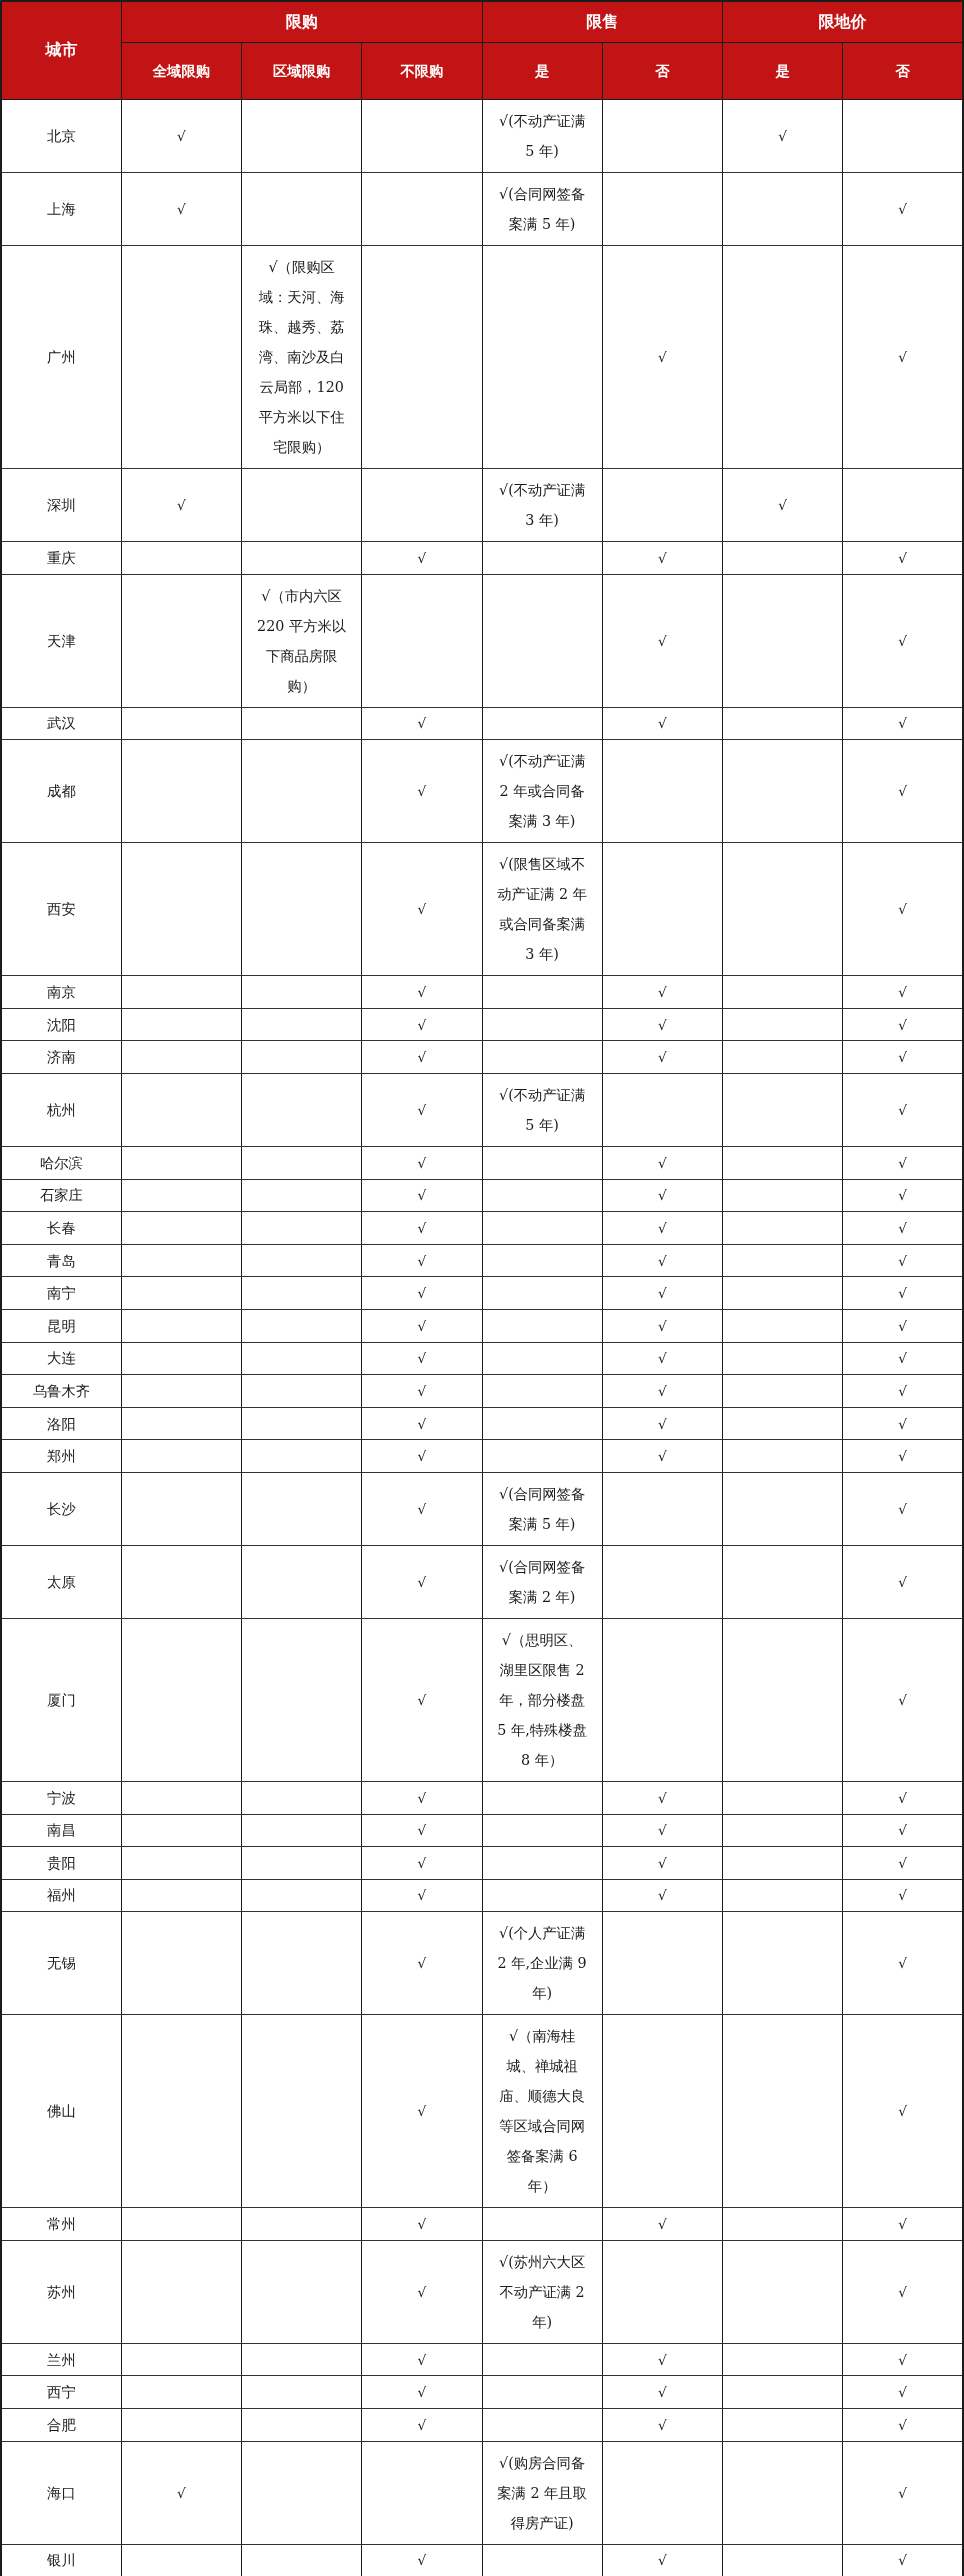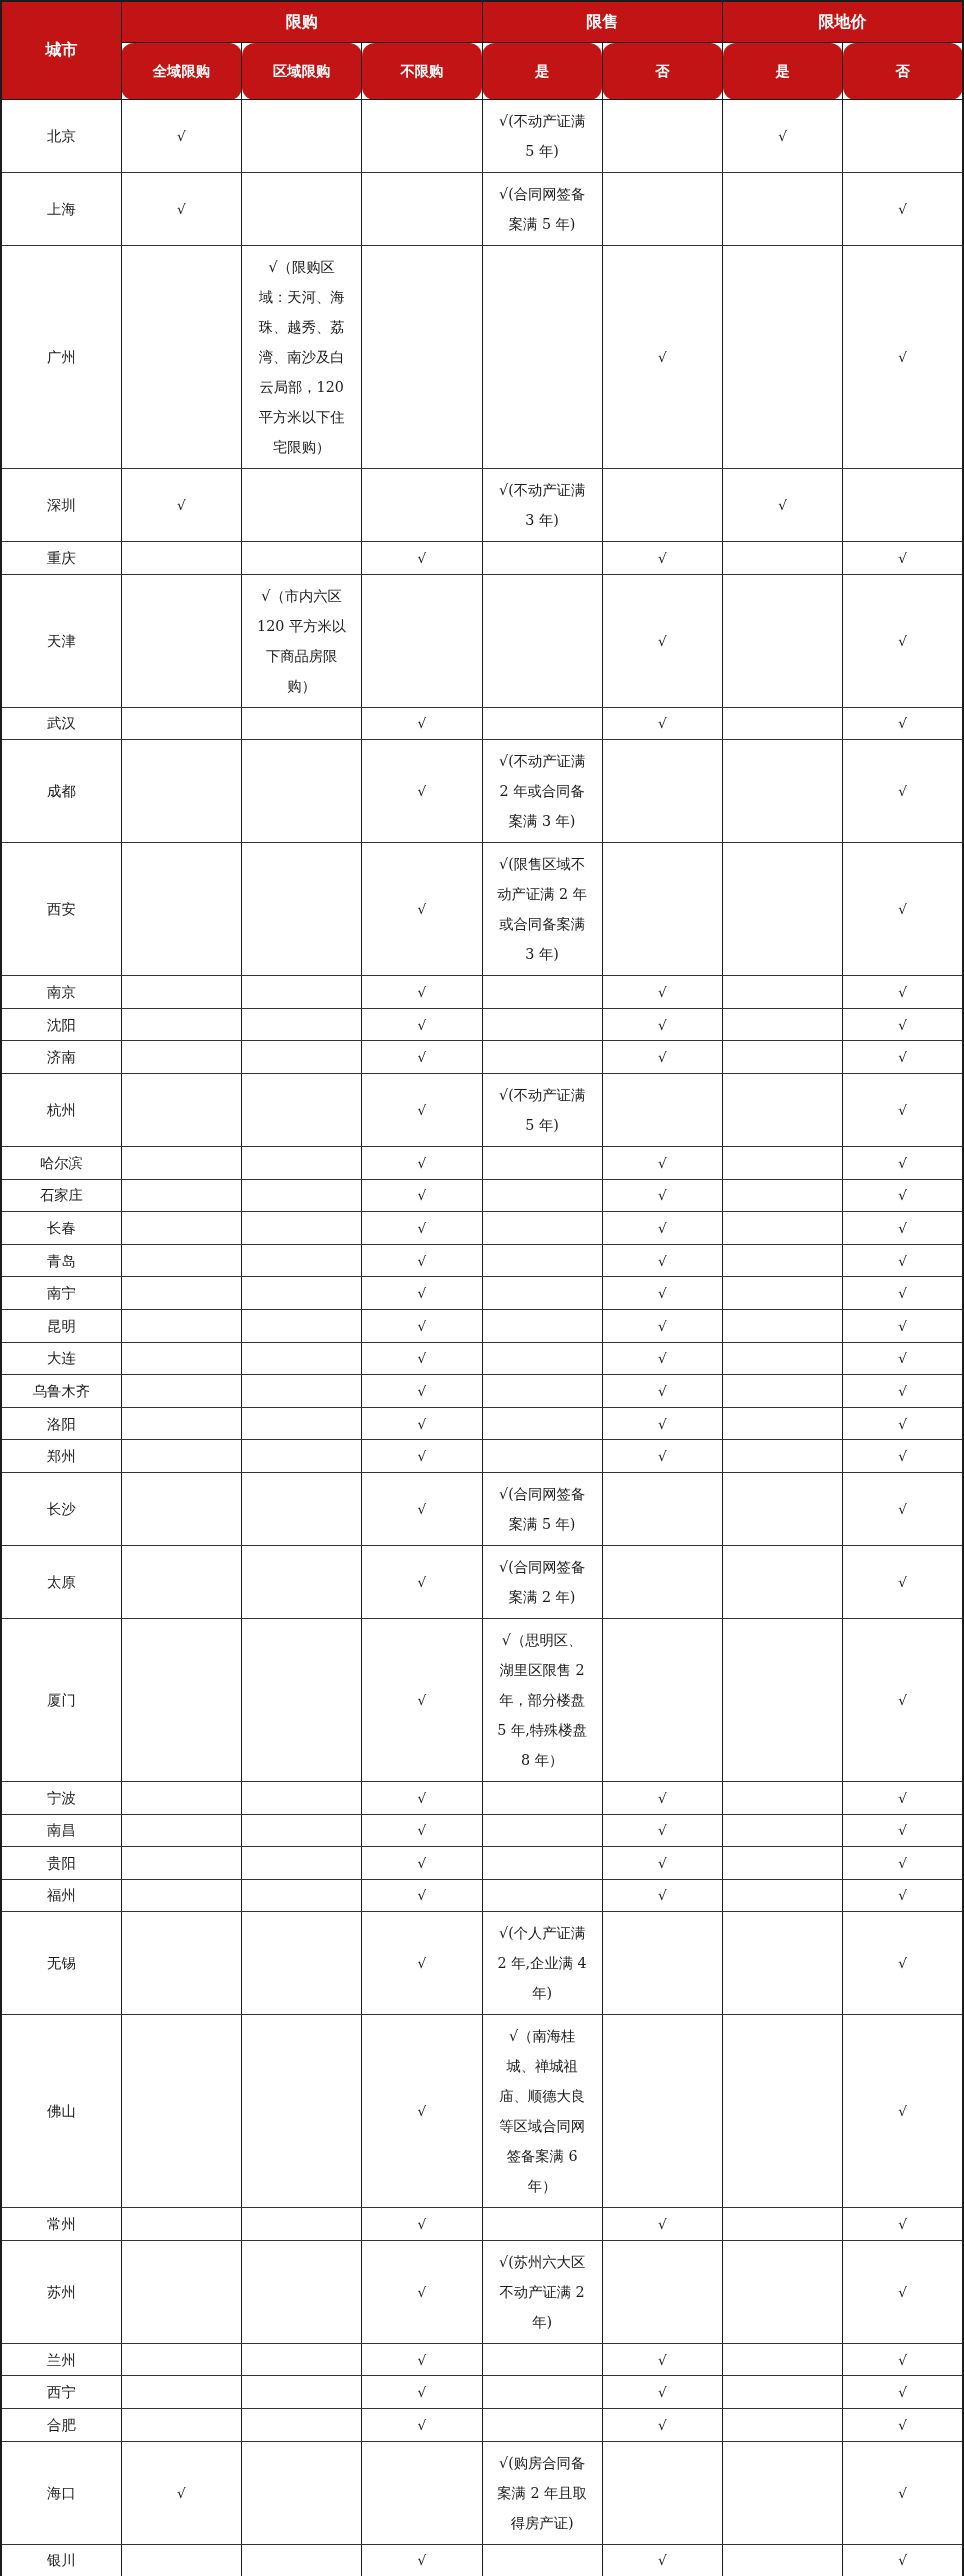--- a/index.html
+++ b/index.html
@@ -23,21 +23,21 @@
   thead th {
     background: #c21414;
     color: #ffffff;
     font-family: Liberation Mono, monospace;
     font-weight: bold;
     border: 1.5px solid #1c1c1c;
     text-align: center;
     vertical-align: middle;
   }
   thead tr.group-row th { font-size: 16px; height: 38px; }
-  thead tr.sub-row th   { font-size: 14.3px; height: 54px; border-radius: 13px; }
+  thead tr.sub-row th   { font-size: 14.3px; height: 54px; }
   tbody td {
     border-left: 0.8px solid #1c1c1c;
     border-right: 0.8px solid #1c1c1c;
     border-top: 1.5px solid #333333;
     border-bottom: 1.5px solid #333333;
     text-align: center;
     vertical-align: middle;
     font-size: 14.3px;
     line-height: 30px;
     background: #ffffff;
@@ -127,21 +127,21 @@
           <td class="check"></td>
           <td class="check">√</td>
           <td class="check"></td>
           <td class="check">√</td>
           <td class="check"></td>
           <td class="check">√</td>
         </tr>
         <tr>
           <td class="city">天津</td>
           <td class="check"></td>
-          <td class="note">√（市内六区 120 平方米以下商品房限购）</td>
+          <td class="note">√（市内六区 220 平方米以下商品房限购）</td>
           <td class="check"></td>
           <td class="check"></td>
           <td class="check">√</td>
           <td class="check"></td>
           <td class="check">√</td>
         </tr>
         <tr class="simple">
           <td class="city">武汉</td>
           <td class="check"></td>
           <td class="check"></td>
@@ -379,21 +379,21 @@
           <td class="check"></td>
           <td class="check">√</td>
           <td class="check"></td>
           <td class="check">√</td>
         </tr>
         <tr>
           <td class="city">无锡</td>
           <td class="check"></td>
           <td class="check"></td>
           <td class="check">√</td>
-          <td class="note">√(个人产证满 2 年,企业满 4 年)</td>
+          <td class="note">√(个人产证满 2 年,企业满 9 年)</td>
           <td class="check"></td>
           <td class="check"></td>
           <td class="check">√</td>
         </tr>
         <tr>
           <td class="city">佛山</td>
           <td class="check"></td>
           <td class="check"></td>
           <td class="check">√</td>
           <td class="note">√（南海桂城、禅城祖庙、顺德大良等区域合同网签备案满 6 年）</td>

